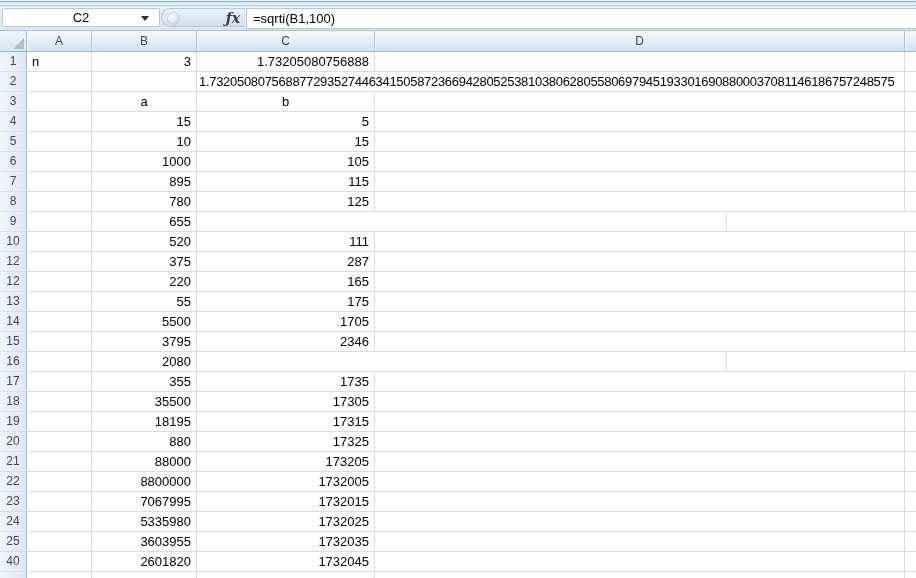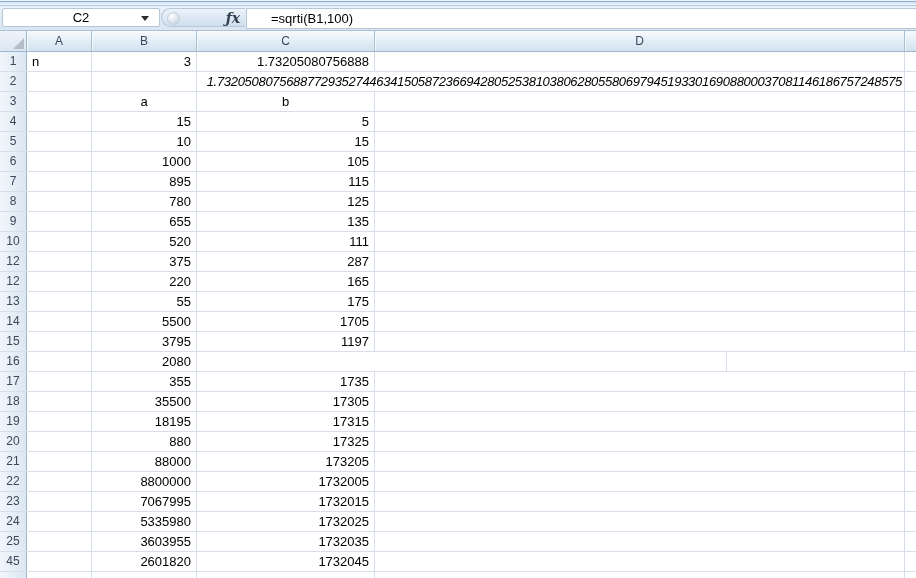--- a/index.html
+++ b/index.html
@@ -51,21 +51,21 @@
     border:1px solid #c4d1de;
   }
   #fx-btn {
     position:absolute; right:5px; top:0; height:19px; line-height:19px;
     font-family:"DejaVu Serif", serif; font-style:italic; font-size:14px; color:#33414f;font-weight:bold;
   }
   #formula-input {
     position:absolute; left:246px; top:2px; right:0; height:21px;
     box-sizing:border-box; background:#fff;
     border:1px solid #b7c7d8; border-right:none;
-    font-size:13px; line-height:19px; padding-left:24px; color:#000;
+    font-size:13px; line-height:19px; padding-left:6px; color:#000;
     white-space:nowrap; overflow:hidden;
   }
 
   
   #grid { position:relative; }
   #header-row {
     display:flex; height:21px; box-sizing:border-box;
     border-bottom:1px solid #9eb6ce;
     background:linear-gradient(#f7fafd, #e2ecf6 55%, #d2e1f0);
   }
@@ -96,21 +96,21 @@
     background:linear-gradient(to right, #f0f6fb, #dce7f3);
     font-size:12px; color:#3c4858; text-align:center; line-height:19px;
   }
   .cell {
     box-sizing:border-box; border-right:1px solid #d8dee9;
     font-size:13px; line-height:19px; padding:0 5px; color:#000;
     white-space:nowrap; overflow:hidden;
   }
   .cell.last { border-right:none; padding:0; }
   .al { text-align:left; } .ar { text-align:right; } .ac { text-align:center; }
-  .cell.spill { text-align:right; letter-spacing:-0.3px; padding:0 2px;font-style:italic; }
+  .cell.spill { text-align:left; letter-spacing:-0.3px; padding:0 2px; }
 </style>
 </head>
 <body>
 
 <div id="app">
 
   <div id="ribbon-strip"></div>
 
   <div id="formula-bar">
     <div id="name-box">
@@ -198,21 +198,20 @@
           <div class="cell al" style="width: 65px;"></div>
           <div class="cell ar" style="width: 105px;">780</div>
           <div class="cell ar" style="width: 178px;">125</div>
           <div class="cell al" style="width: 530px;"></div>
           <div class="cell last" style="width: 11px;"></div>
         </div>
         <div class="row">
           <div class="rowhdr">9</div>
           <div class="cell al" style="width: 65px;"></div>
           <div class="cell ar" style="width: 105px;">655</div>
-          <div class="cell ar" style="width: 178px;">135</div>
           <div class="cell al" style="width: 530px;"></div>
           <div class="cell last" style="width: 11px;"></div>
         </div>
         <div class="row">
           <div class="rowhdr">10</div>
           <div class="cell al" style="width: 65px;"></div>
           <div class="cell ar" style="width: 105px;">520</div>
           <div class="cell ar" style="width: 178px;">111</div>
           <div class="cell al" style="width: 530px;"></div>
           <div class="cell last" style="width: 11px;"></div>
@@ -246,21 +245,21 @@
           <div class="cell al" style="width: 65px;"></div>
           <div class="cell ar" style="width: 105px;">5500</div>
           <div class="cell ar" style="width: 178px;">1705</div>
           <div class="cell al" style="width: 530px;"></div>
           <div class="cell last" style="width: 11px;"></div>
         </div>
         <div class="row">
           <div class="rowhdr">15</div>
           <div class="cell al" style="width: 65px;"></div>
           <div class="cell ar" style="width: 105px;">3795</div>
-          <div class="cell ar" style="width: 178px;">1197</div>
+          <div class="cell ar" style="width: 178px;">2346</div>
           <div class="cell al" style="width: 530px;"></div>
           <div class="cell last" style="width: 11px;"></div>
         </div>
         <div class="row">
           <div class="rowhdr">16</div>
           <div class="cell al" style="width: 65px;"></div>
           <div class="cell ar" style="width: 105px;">2080</div>
           <div class="cell al" style="width: 530px;"></div>
           <div class="cell last" style="width: 11px;"></div>
         </div>
@@ -330,21 +329,21 @@
         </div>
         <div class="row">
           <div class="rowhdr">25</div>
           <div class="cell al" style="width: 65px;"></div>
           <div class="cell ar" style="width: 105px;">3603955</div>
           <div class="cell ar" style="width: 178px;">1732035</div>
           <div class="cell al" style="width: 530px;"></div>
           <div class="cell last" style="width: 11px;"></div>
         </div>
         <div class="row">
-          <div class="rowhdr">45</div>
+          <div class="rowhdr">40</div>
           <div class="cell al" style="width: 65px;"></div>
           <div class="cell ar" style="width: 105px;">2601820</div>
           <div class="cell ar" style="width: 178px;">1732045</div>
           <div class="cell al" style="width: 530px;"></div>
           <div class="cell last" style="width: 11px;"></div>
         </div>
         <div class="row partial">
           <div class="rowhdr"></div>
           <div class="cell" style="width: 65px;"></div>
           <div class="cell" style="width: 105px;"></div>

